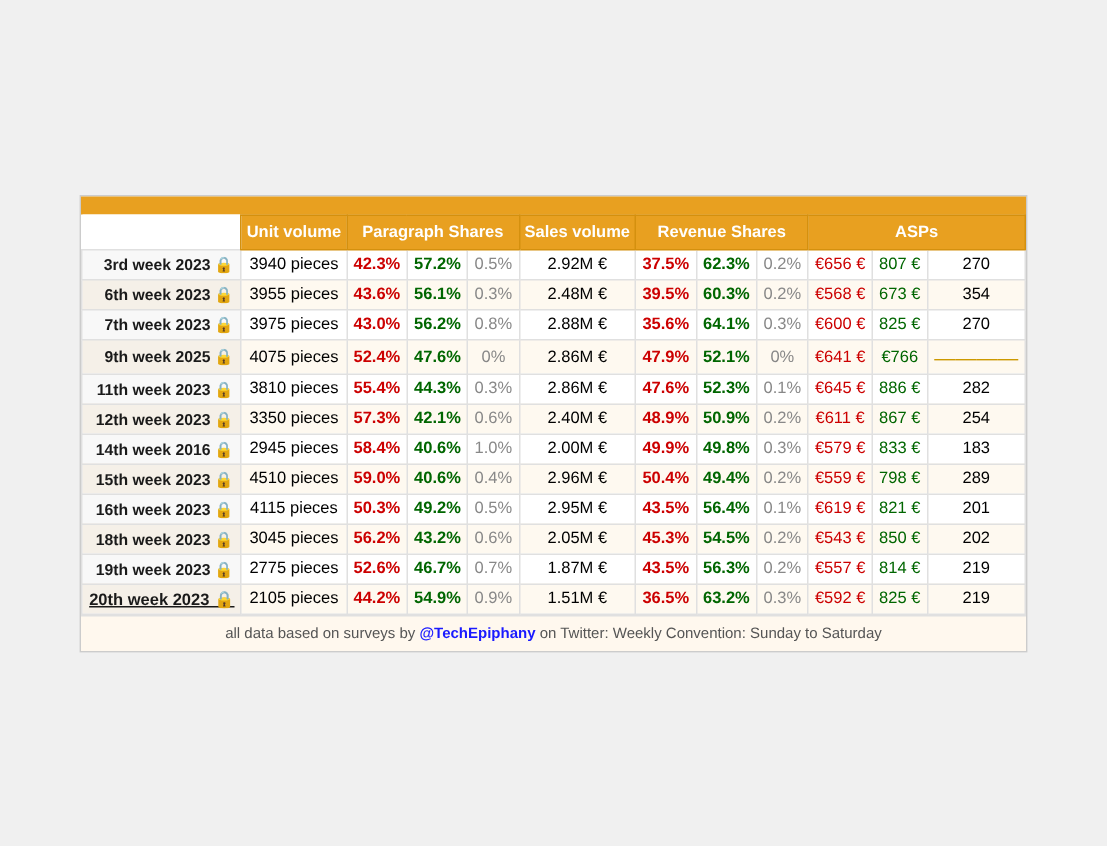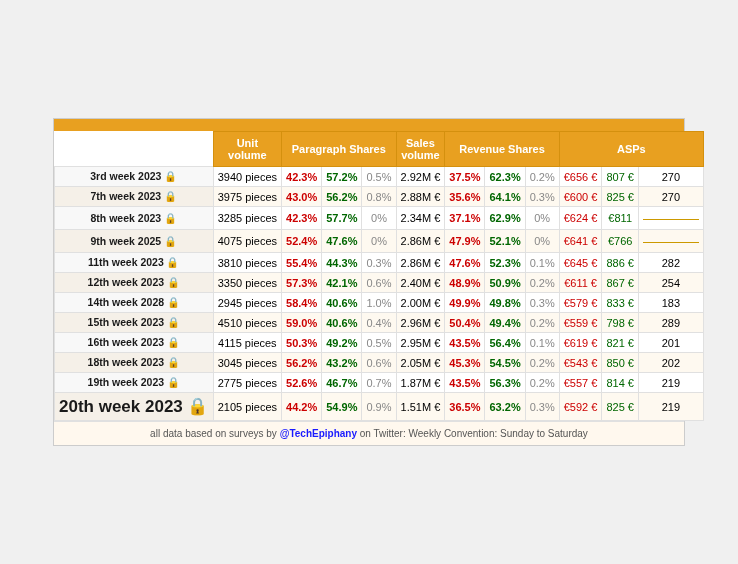--- a/index.html
+++ b/index.html
@@ -44,21 +44,21 @@
       border: none;
     }
     tbody tr td {
       padding: 3px 4px;
       border: 1px solid #e0e0e0;
       text-align: center;
       font-size: 11px;
       white-space: nowrap;
     }
     tbody tr td:first-child {
-      text-align: center;
+      text-align: right;
       font-weight: bold;
       color: #1a1a1a;
       background: #f8f8f8;
       font-size: 10.5px;
     }
     tbody tr:nth-child(even) td {
       background: #fef9f0;
     }
     tbody tr:nth-child(even) td:first-child {
       background: #f5f0e8;
@@ -117,46 +117,46 @@
     <td class="gray">0.5%</td>
     <td>2.92M €</td>
     <td class="red"><b>37.5%</b></td>
     <td class="green"><b>62.3%</b></td>
     <td class="gray">0.2%</td>
     <td class="red">€656 €</td>
     <td class="green">807 €</td>
     <td>270</td>
   </tr>
         <tr>
+    <td style="">6th week 2023 🔒</td>
+    <td>3955 pieces</td>
+    <td class="red"><b>43.6%</b></td>
+    <td class="green"><b>56.1%</b></td>
+    <td class="gray">0.3%</td>
+    <td>2.48M €</td>
+    <td class="red"><b>39.5%</b></td>
+    <td class="green"><b>60.3%</b></td>
+    <td class="gray">0.2%</td>
+    <td class="red">€568 €</td>
+    <td class="green">673 €</td>
+    <td>354</td>
+  </tr>
+        <tr>
     <td style="">7th week 2023 🔒</td>
     <td>3975 pieces</td>
     <td class="red"><b>43.0%</b></td>
     <td class="green"><b>56.2%</b></td>
     <td class="gray">0.8%</td>
     <td>2.88M €</td>
     <td class="red"><b>35.6%</b></td>
     <td class="green"><b>64.1%</b></td>
     <td class="gray">0.3%</td>
     <td class="red">€600 €</td>
     <td class="green">825 €</td>
     <td>270</td>
-  </tr>
-        <tr>
-    <td style="">8th week 2023 🔒</td>
-    <td>3285 pieces</td>
-    <td class="red"><b>42.3%</b></td>
-    <td class="green"><b>57.7%</b></td>
-    <td class="gray">0%</td>
-    <td>2.34M €</td>
-    <td class="red"><b>37.1%</b></td>
-    <td class="green"><b>62.9%</b></td>
-    <td class="gray">0%</td>
-    <td class="red">€624 €</td>
-    <td class="green">€811</td>
-    <td><span class="asp-dash">————</span></td>
   </tr>
         <tr>
     <td style="">9th week 2025 🔒</td>
     <td>4075 pieces</td>
     <td class="red"><b>52.4%</b></td>
     <td class="green"><b>47.6%</b></td>
     <td class="gray">0%</td>
     <td>2.86M €</td>
     <td class="red"><b>47.9%</b></td>
     <td class="green"><b>52.1%</b></td>
@@ -187,21 +187,21 @@
     <td class="gray">0.6%</td>
     <td>2.40M €</td>
     <td class="red"><b>48.9%</b></td>
     <td class="green"><b>50.9%</b></td>
     <td class="gray">0.2%</td>
     <td class="red">€611 €</td>
     <td class="green">867 €</td>
     <td>254</td>
   </tr>
         <tr>
-    <td style="">14th week 2028 🔒</td>
+    <td style="">14th week 2016 🔒</td>
     <td>2945 pieces</td>
     <td class="red"><b>58.4%</b></td>
     <td class="green"><b>40.6%</b></td>
     <td class="gray">1.0%</td>
     <td>2.00M €</td>
     <td class="red"><b>49.9%</b></td>
     <td class="green"><b>49.8%</b></td>
     <td class="gray">0.3%</td>
     <td class="red">€579 €</td>
     <td class="green">833 €</td>
@@ -257,21 +257,21 @@
     <td class="gray">0.7%</td>
     <td>1.87M €</td>
     <td class="red"><b>43.5%</b></td>
     <td class="green"><b>56.3%</b></td>
     <td class="gray">0.2%</td>
     <td class="red">€557 €</td>
     <td class="green">814 €</td>
     <td>219</td>
   </tr>
         <tr class="bold-row">
-    <td style="font-weight:900;font-size:17px;">20th week 2023 🔒</td>
+    <td style="font-weight:900;font-size:11px;text-decoration:underline;">20th week 2023 🔒</td>
     <td>2105 pieces</td>
     <td class="red"><b>44.2%</b></td>
     <td class="green"><b>54.9%</b></td>
     <td class="gray">0.9%</td>
     <td>1.51M €</td>
     <td class="red"><b>36.5%</b></td>
     <td class="green"><b>63.2%</b></td>
     <td class="gray">0.3%</td>
     <td class="red">€592 €</td>
     <td class="green">825 €</td>

